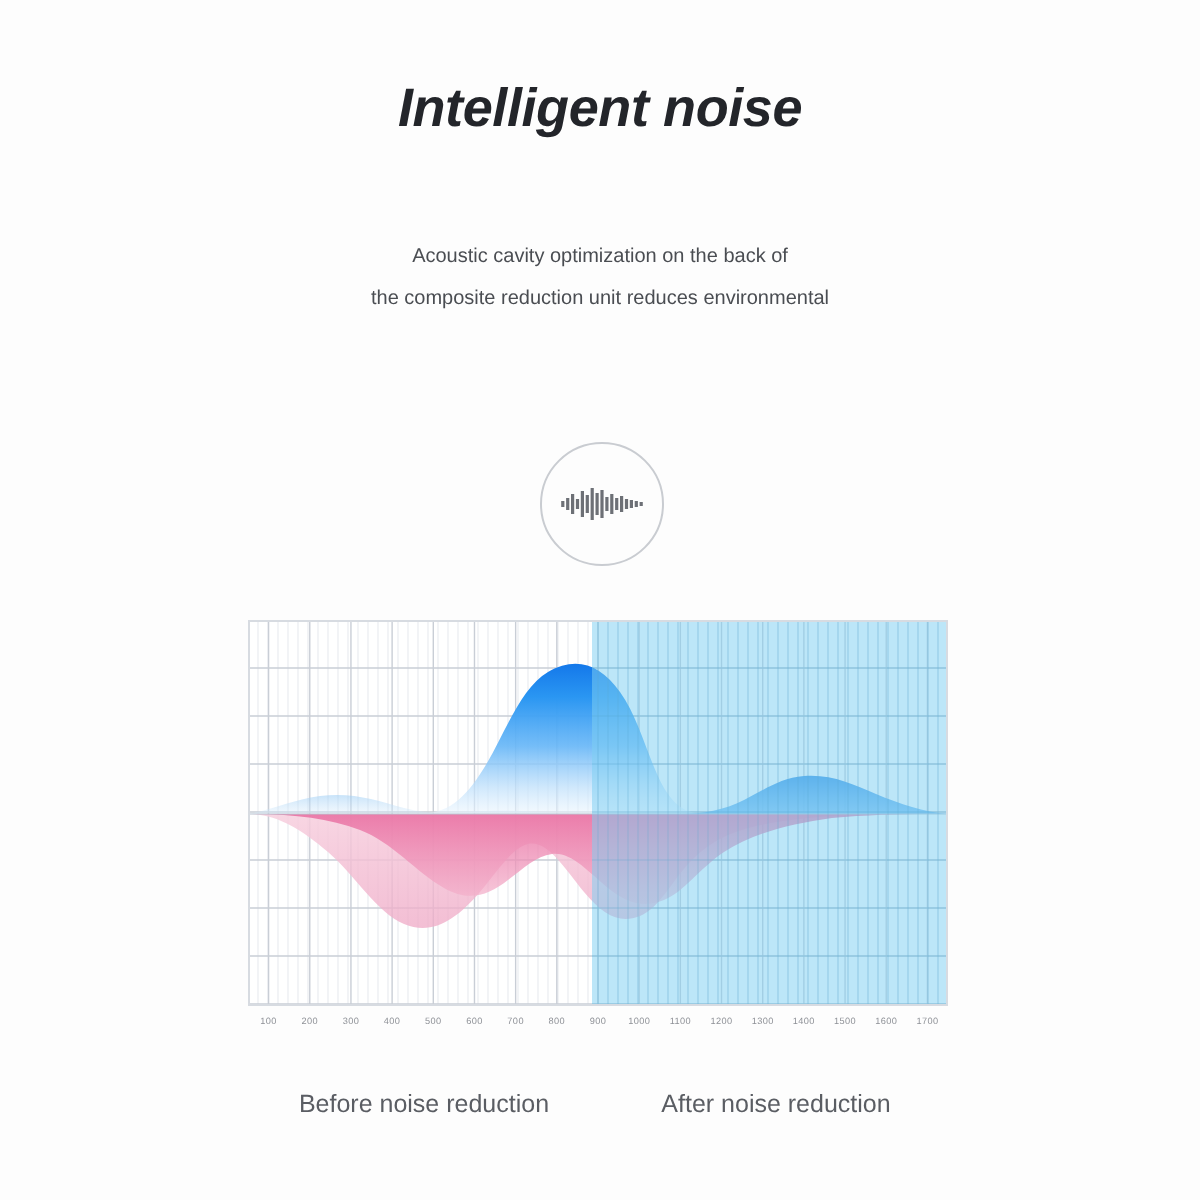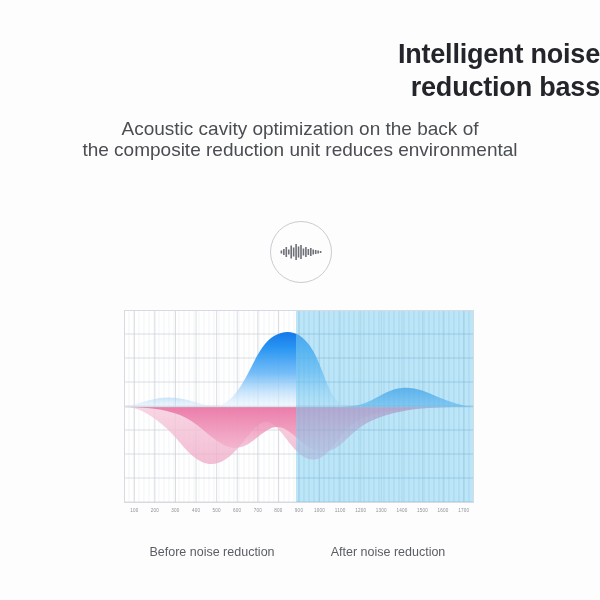--- a/index.html
+++ b/index.html
@@ -20,36 +20,37 @@
     height: 600px;
     background: #fdfdfd;
   }
 
   
   .headline {
     position: absolute;
     left: 0;
     top: 38px;
     width: 600px;
-    text-align: right;
+    text-align: center;
     font-size: 27px;
     line-height: 33px;
     font-weight: 700;
     color: #23252a;
     letter-spacing: -0.2px;
+    font-style: italic;
   }
   .headline .hl-line { display: block; }
 
   .subhead {
     position: absolute;
     left: 0;
     top: 118px;
     width: 600px;
     text-align: center;
-    font-size: 19px;
+    font-size: 10px;
     line-height: 21px;
     font-weight: 400;
     color: #4a4d52;
   }
   .subhead .sh-line { display: block; }
 
   
   .badge {
     position: absolute;
     left: 270px;
@@ -113,21 +114,20 @@
   .caption.before { left: 88px; }
   .caption.after  { left: 264px; }
 </style>
 </head>
 <body>
 
 <div id="page">
 
   <div class="headline">
     <span class="hl-line">Intelligent noise</span>
-    <span class="hl-line">reduction bass</span>
   </div>
 
   <div class="subhead">
     <span class="sh-line">Acoustic cavity optimization on the back of</span>
     <span class="sh-line">the composite reduction unit reduces environmental</span>
   </div>
 
   <div class="badge">
     <svg width="60" height="60" viewBox="0 0 60 60">
       <g id="wave-bars" stroke="#6d7076" stroke-width="1.6" stroke-linecap="butt">

